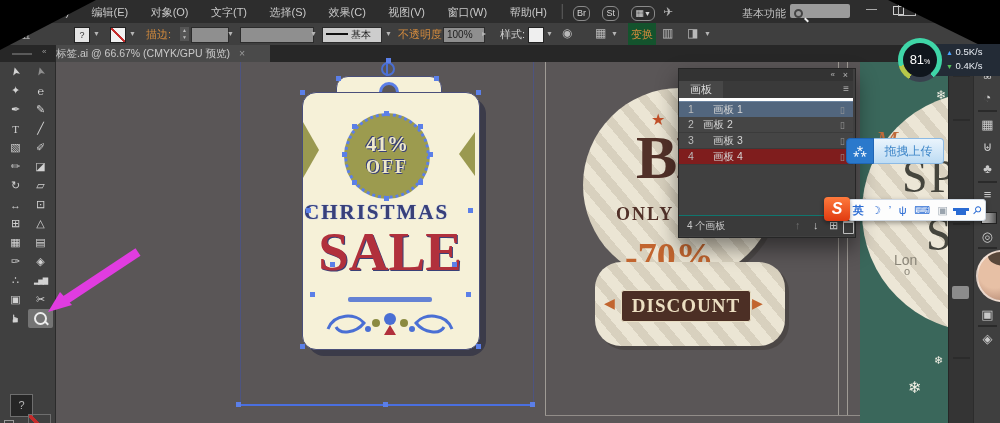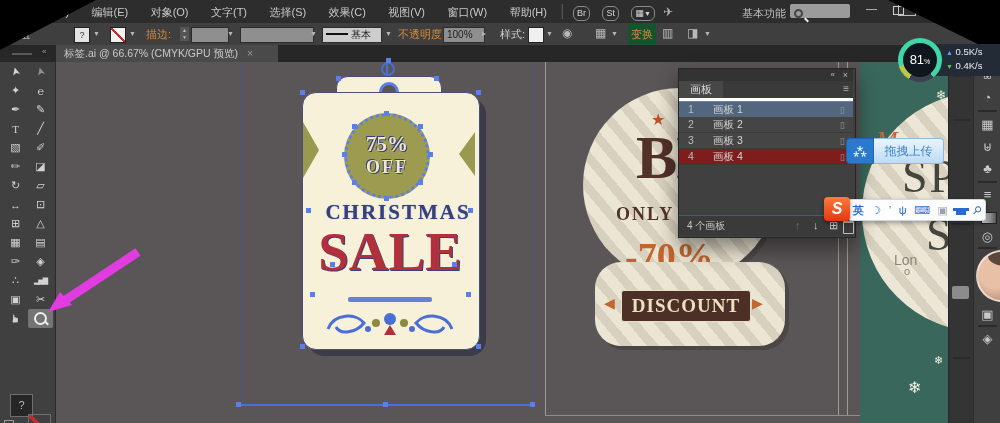--- a/index.html
+++ b/index.html
@@ -11,21 +11,21 @@
   
   #menubar{left:0;top:0;width:1000px;height:23px;background:#2d2d2d;border-bottom:1px solid #1f1f1f;z-index:3}
   .menu-item{display:inline-block;padding:5px 9px;font-size:11px;color:#c9c9c9;line-height:15px}
   .mini-btn{display:inline-block;margin:3px 4px 16px 4px;padding:0 3px;font-size:9px;line-height:13px;color:#d5d5d5;border:1px solid #8a8a8a;border-radius:6px}
   #controlbar{left:0;top:23px;width:1000px;height:22px;background:#3f3f3f;border-bottom:1px solid #272727;z-index:3}
   .cb-label{font-size:11px;color:#cfcfcf;line-height:22px}
   .cb-orange{color:#d28a3d}
   .cb-box{background:#8f8f8f;border:1px solid #2c2c2c;height:14px;font-size:10px;color:#1d1d1d;line-height:14px;padding:0 3px}
   .dd{color:#b5b5b5;font-size:7px;line-height:22px}
   #tabbar{left:0;top:45px;width:1000px;height:17px;background:#272727;z-index:3}
-  #doctab{left:56px;top:45px;width:214px;height:17px;background:#4a4a4a;color:#c9c9c9;font-size:10.5px;line-height:17px;padding-left:8px;z-index:4}
+  #doctab{left:56px;top:45px;width:214px;height:17px;background:#4a4a4a;color:#c9c9c9;font-size:10.5px;line-height:17px;z-index:4}
   
   #toolbar{left:0;top:62px;width:55px;height:361px;background:#404040;border-right:1px solid #2b2b2b;z-index:3}
   #toolgrid{left:3px;top:0;display:grid;grid-template-columns:25px 25px;grid-auto-rows:19px;position:absolute}
   .tool{display:flex;align-items:center;justify-content:center;font-size:11px;color:#d2d2d2}
   .tool .g{display:inline-block}
   .rsel{transform:rotate(-105deg)}
   .rhand{transform:rotate(-90deg)}
   .active-tool{background:#747474;border-radius:2px}
   .mag{display:inline-block;width:9px;height:9px;border:2px solid #ededed;border-radius:50%;position:relative}
   .mag::after{content:"";position:absolute;left:8px;top:8px;width:5px;height:2px;background:#ededed;transform:rotate(45deg)}
@@ -244,25 +244,25 @@
 
   <div class="abs" style="left:46px;top:16px;width:104px;height:42px;background:#f6f1d8;border:1px solid #4a4f7a;border-radius:12px"></div>
   <div class="abs" style="left:89px;top:22px;width:14px;height:14px;background:#5a5657;border:3px solid #5b7fe8;border-radius:50%"></div>
 
   <div class="abs" style="left:12px;top:32px;width:176px;height:256px;background:#f6f1d8;border:1px solid #4a4f7a;border-radius:14px"></div>
 
   <div class="abs" style="left:13px;top:62px;width:16px;height:56px;background:#9a9950;clip-path:polygon(0 0,100% 50%,0 100%)"></div>
   <div class="abs" style="left:169px;top:72px;width:16px;height:44px;background:#9a9950;clip-path:polygon(100% 0,0 50%,100% 100%)"></div>
 
   <div class="abs" style="left:54px;top:53px;width:86px;height:86px;background:#9c9b4f;border:3px dotted #5b7fe8;border-radius:50%;box-sizing:border-box;text-align:center">
-    <div class="serif" style="margin-top:16px;font-size:21px;font-weight:bold;color:#efe9c9;text-shadow:1px 1px 0 #39407a,-1px -1px 0 #39407a">75%</div>
+    <div class="serif" style="margin-top:16px;font-size:21px;font-weight:bold;color:#efe9c9;text-shadow:1px 1px 0 #39407a,-1px -1px 0 #39407a">41%</div>
     <div class="serif" style="font-size:18px;font-weight:bold;color:#efe9c9;letter-spacing:2px;text-shadow:1px 1px 0 #39407a,-1px -1px 0 #39407a">OFF</div>
   </div>
 
-  <div class="abs serif" style="left:22px;top:140px;width:172px;text-align:center;font-size:21px;font-weight:bold;color:#394078;letter-spacing:2px;text-shadow:0 0 1px #5b7fe8">CHRISTMAS</div>
+  <div class="abs serif" style="left:14px;top:140px;width:172px;font-size:21px;font-weight:bold;color:#394078;letter-spacing:2px;text-shadow:0 0 1px #5b7fe8">CHRISTMAS</div>
   <div class="abs serif" style="left:22px;top:160px;width:156px;text-align:center;font-size:55px;font-weight:bold;color:#b1303c;text-shadow:1px 1px 0 #394078">SALE</div>
   <div class="abs" style="left:58px;top:237px;width:84px;height:5px;background:#4a6fd4;border-radius:2px;opacity:.85"></div>
 
   <svg class="abs" style="left:30px;top:245px" width="140" height="36" viewBox="0 0 140 36">
     <path d="M8,24 C14,8 36,8 44,18 C36,28 20,30 16,22" fill="none" stroke="#4a6fd4" stroke-width="3"></path>
     <path d="M132,24 C126,8 104,8 96,18 C104,28 120,30 124,22" fill="none" stroke="#4a6fd4" stroke-width="3"></path>
     <circle cx="70" cy="14" r="6" fill="#4a6fd4"></circle>
     <polygon points="70,20 76,30 64,30" fill="#b1303c"></polygon>
     <circle cx="56" cy="18" r="4" fill="#8b8a41"></circle>
     <circle cx="84" cy="18" r="4" fill="#8b8a41"></circle>
@@ -332,21 +332,21 @@
   </div>
   <div class="abs" style="left:0;top:12px;width:174px;height:17px;background:#3a3a3a;border-bottom:4px solid #ffffff">
     <span class="abs" style="left:0;top:0;width:44px;height:17px;background:#474747;color:#ddd;font-size:11px;text-align:center;line-height:17px">画板</span>
     <span class="abs" style="right:4px;top:2px;color:#b5b5b5;font-size:10px">≡</span>
   </div>
 
   <div class="ab-row" style="top:32px;background:#52667e;border-top:1px solid #6c84a0;border-bottom:3px solid #f9a8d4">
     <span class="ab-num">1</span><span style="margin-left:10px">画板 1</span><span class="ab-ico">▯</span>
   </div>
   <div class="ab-row" style="top:48px;background:#454545;border-bottom:1px solid #3b3b3b">
-    <span class="ab-num">2</span><span style="margin-left:10px">画板 2</span><span class="ab-ico">▯</span>
+    <span class="ab-num">2</span><span style="">画板 2</span><span class="ab-ico">▯</span>
   </div>
   <div class="ab-row" style="top:64px;background:#454545;border-bottom:1px solid #3b3b3b">
     <span class="ab-num">3</span><span style="margin-left:10px">画板 3</span><span class="ab-ico">▯</span>
   </div>
   <div class="ab-row" style="top:80px;background:#7f1d1d;border-bottom:1px solid #3b3b3b">
     <span class="ab-num">4</span><span style="margin-left:10px">画板 4</span><span class="ab-ico">▯</span>
   </div>
 
   <div class="abs" style="left:0;top:146px;width:174px;height:20px;background:#3a3a3a;border-top:1px solid #0f766e">
     <span class="abs" style="left:8px;top:3px;color:#c9c9c9;font-size:10px">4 个画板</span>

